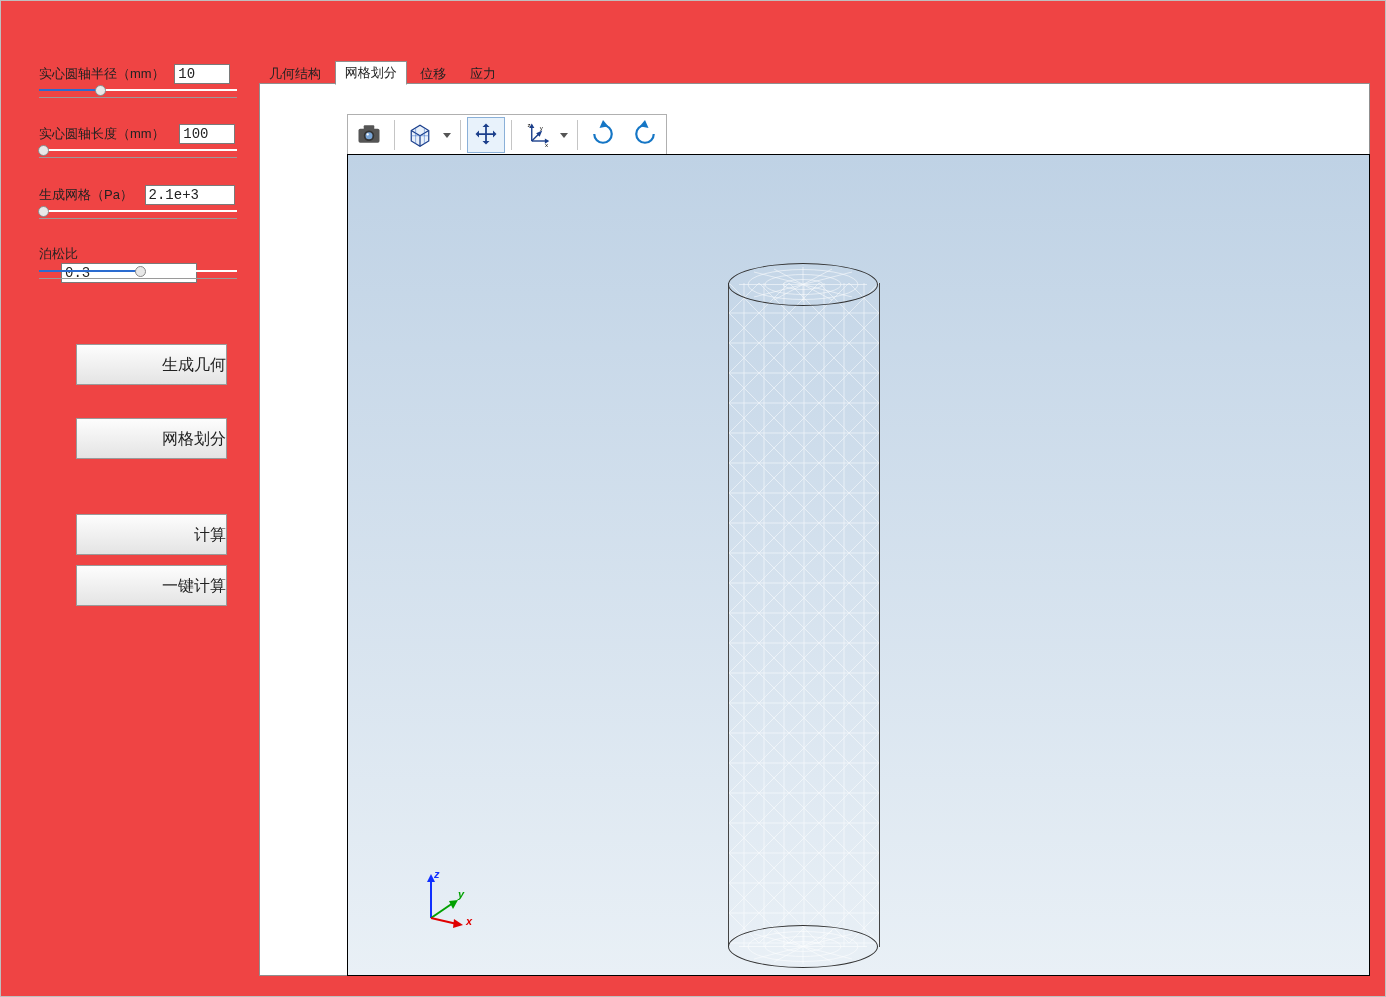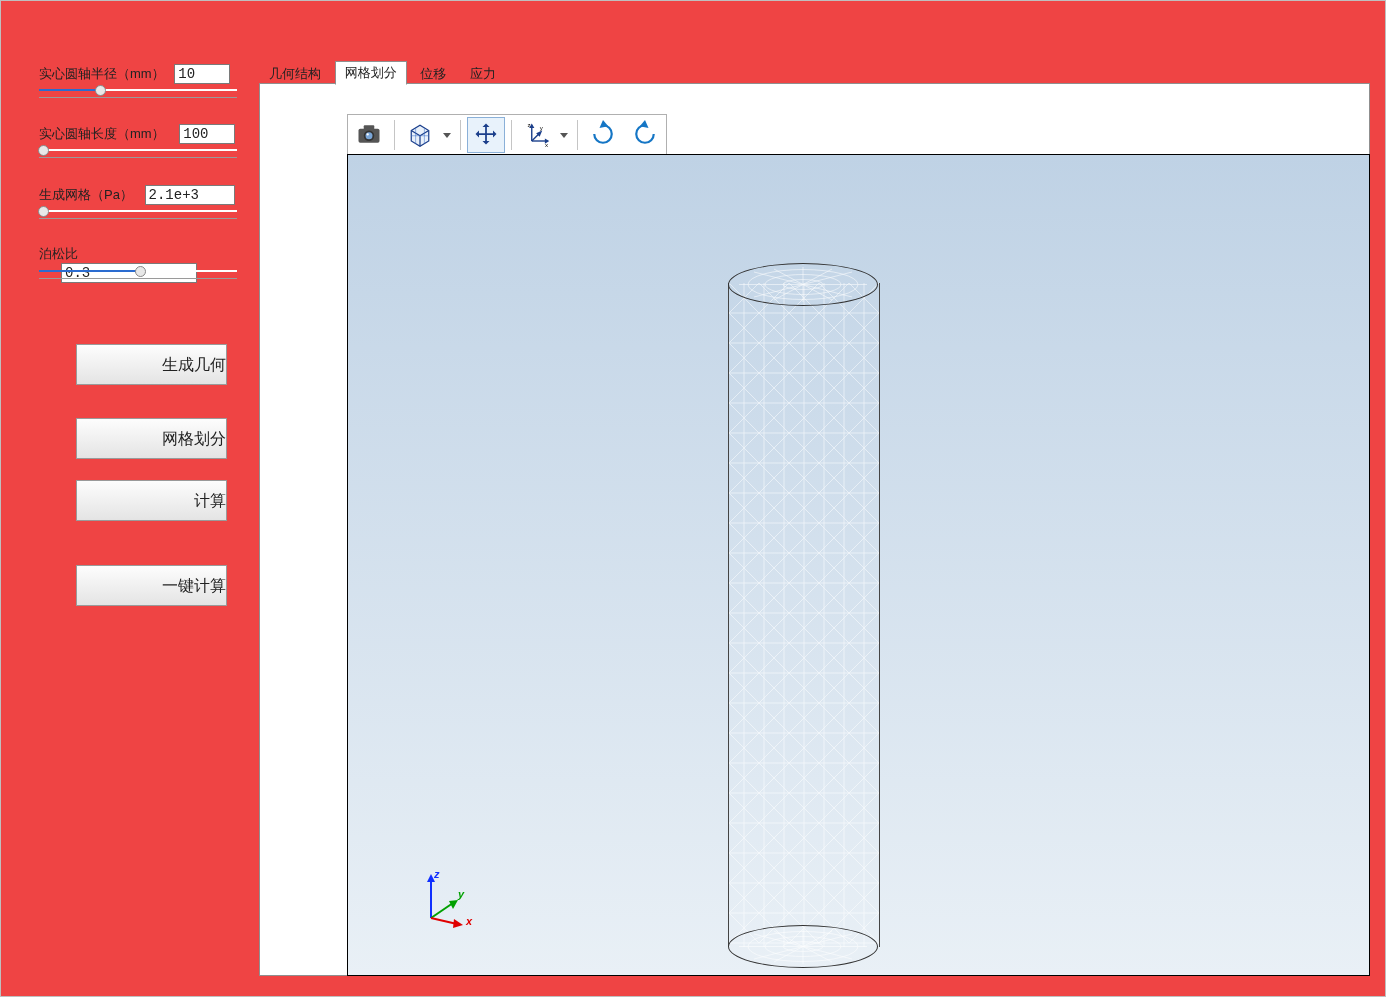--- a/index.html
+++ b/index.html
@@ -285,21 +285,21 @@
       <span class="field" style="margin-left:22px;width:128px">0.3</span>
     </div>
     <div class="slider" style="top:263px">
       <div class="slider-track-fill" style="width:51%"></div>
       <div class="slider-track-bg" style="left:51%;right:0"></div>
       <div class="slider-thumb" style="left:51%"></div>
     </div>
 
     <div class="btn" style="top:343px">生成几何</div>
     <div class="btn" style="top:417px">网格划分</div>
-    <div class="btn" style="top:479px">计算</div>
+    <div class="btn" style="top:513px">计算</div>
     <div class="btn" style="top:564px">一键计算</div>
   </div>
 
   <div class="main-area">
     <div class="tabs">
       <span class="tab">几何结构</span>
       <span class="tab active">网格划分</span>
       <span class="tab">位移</span>
       <span class="tab">应力</span>
     </div>

